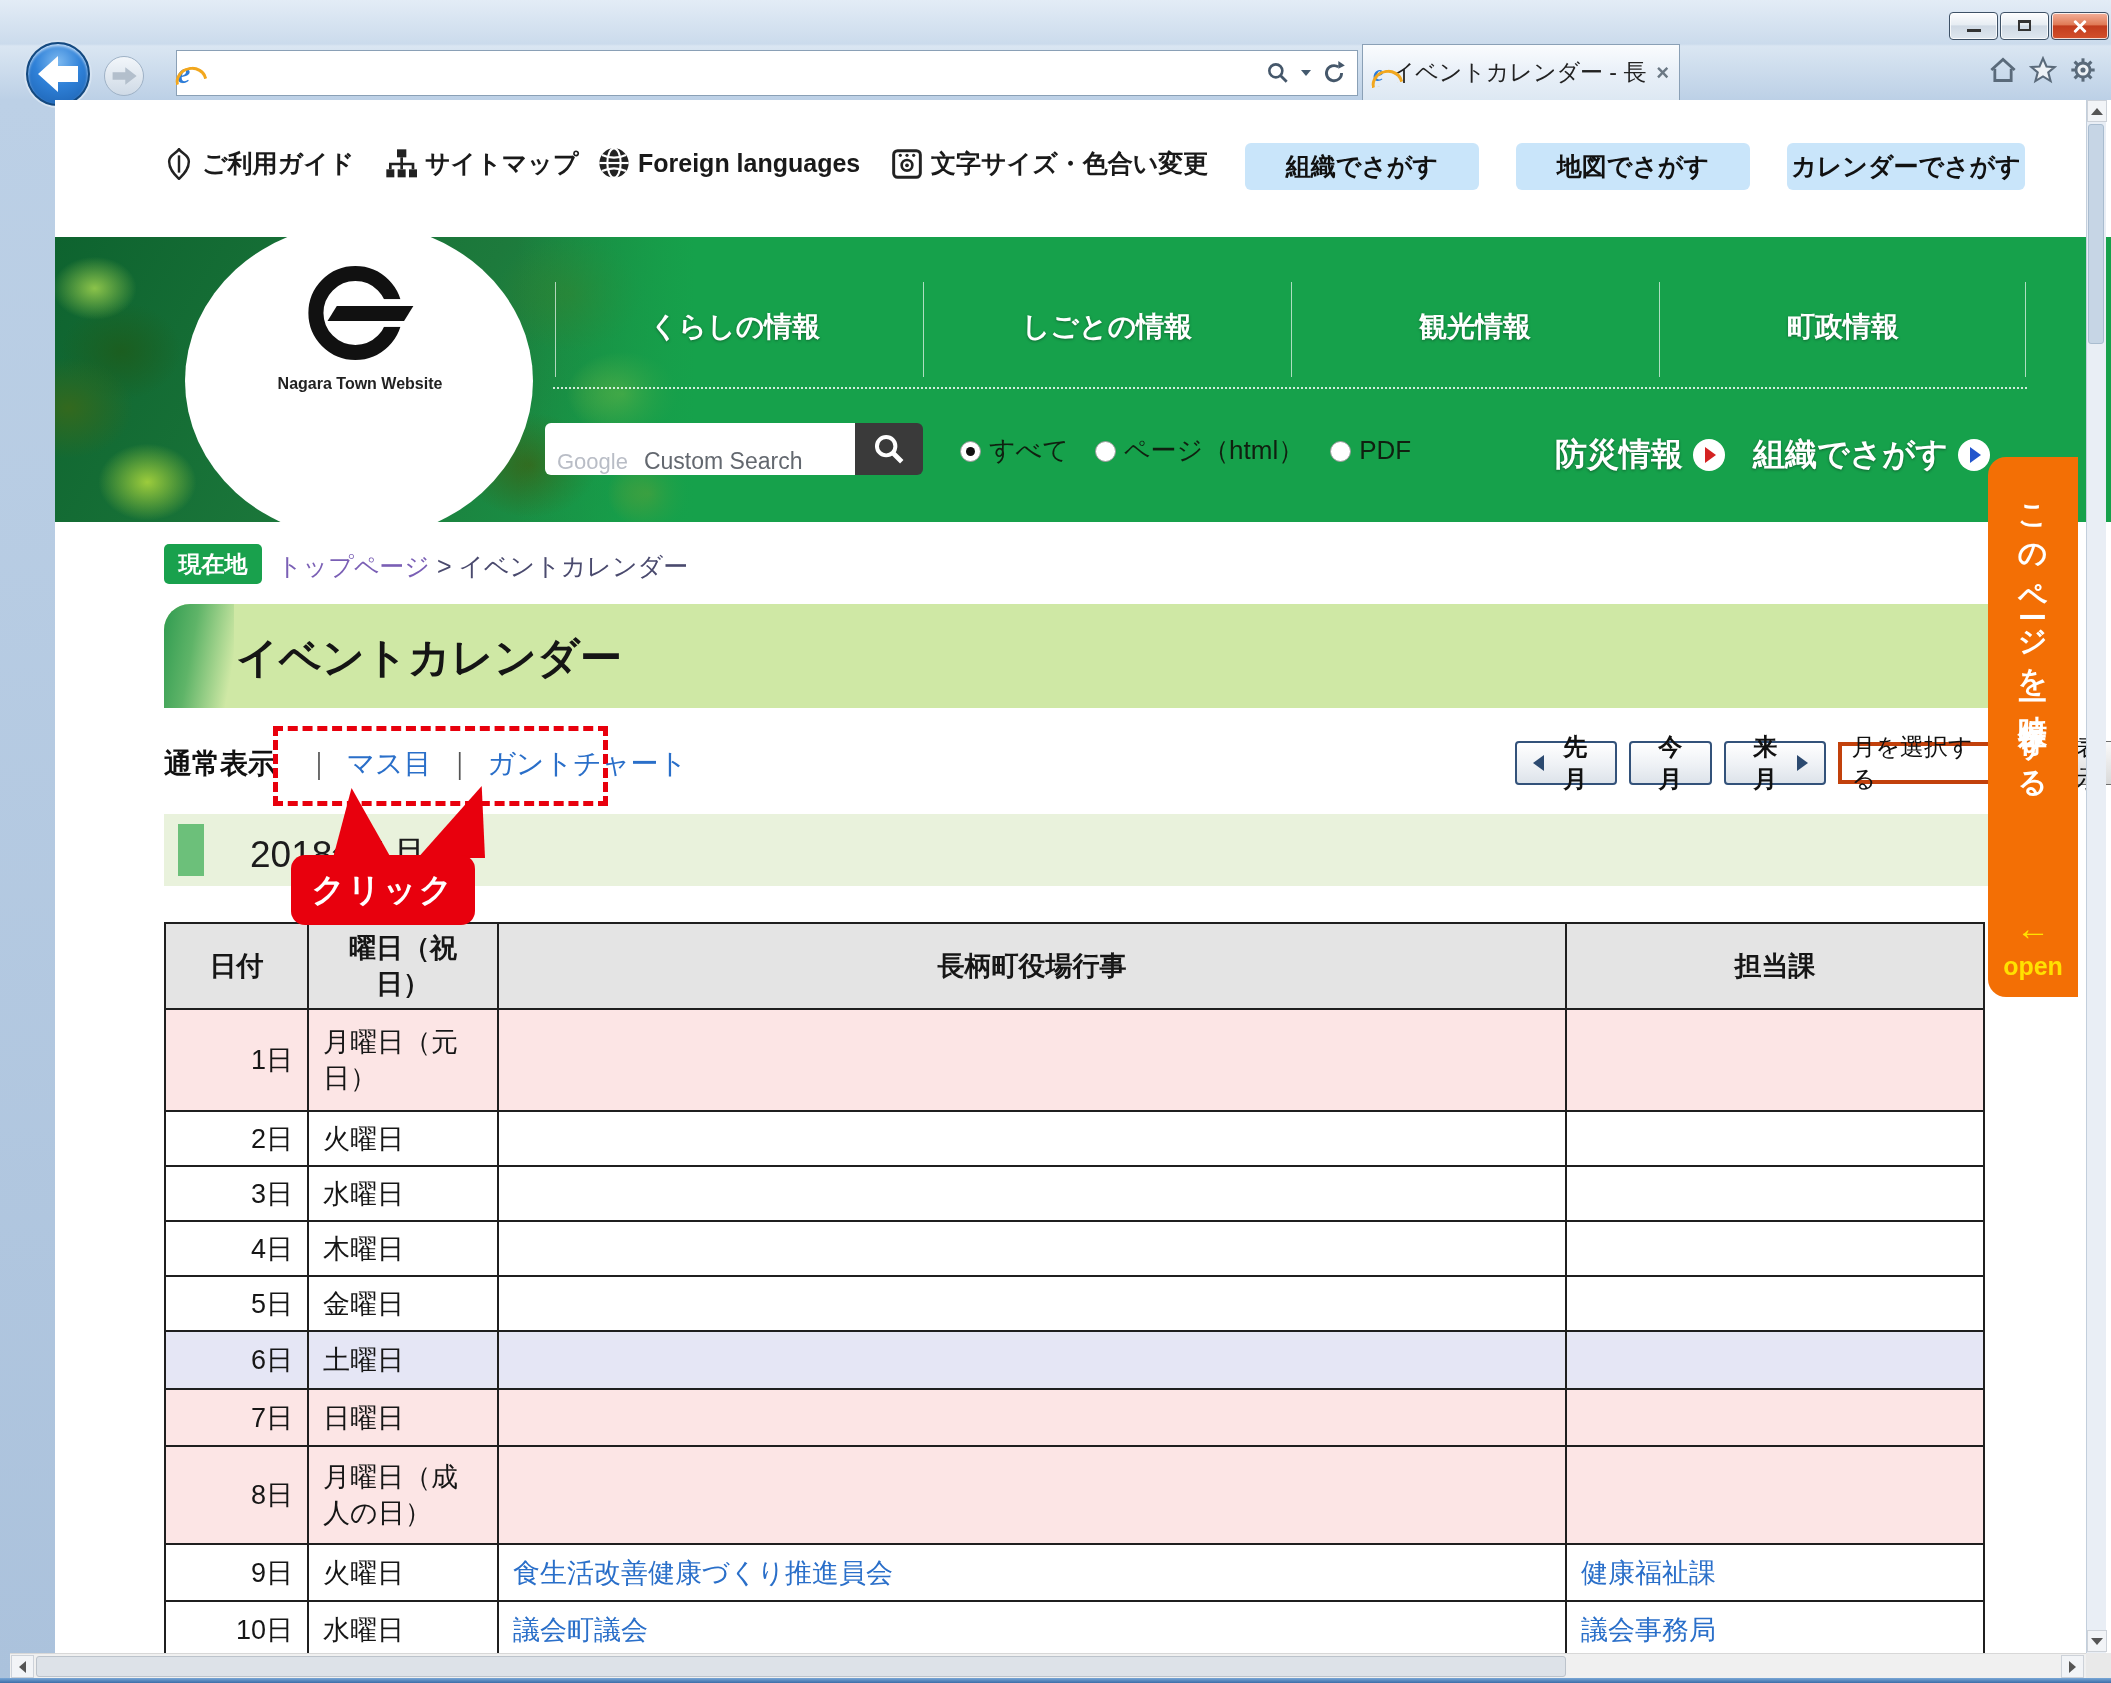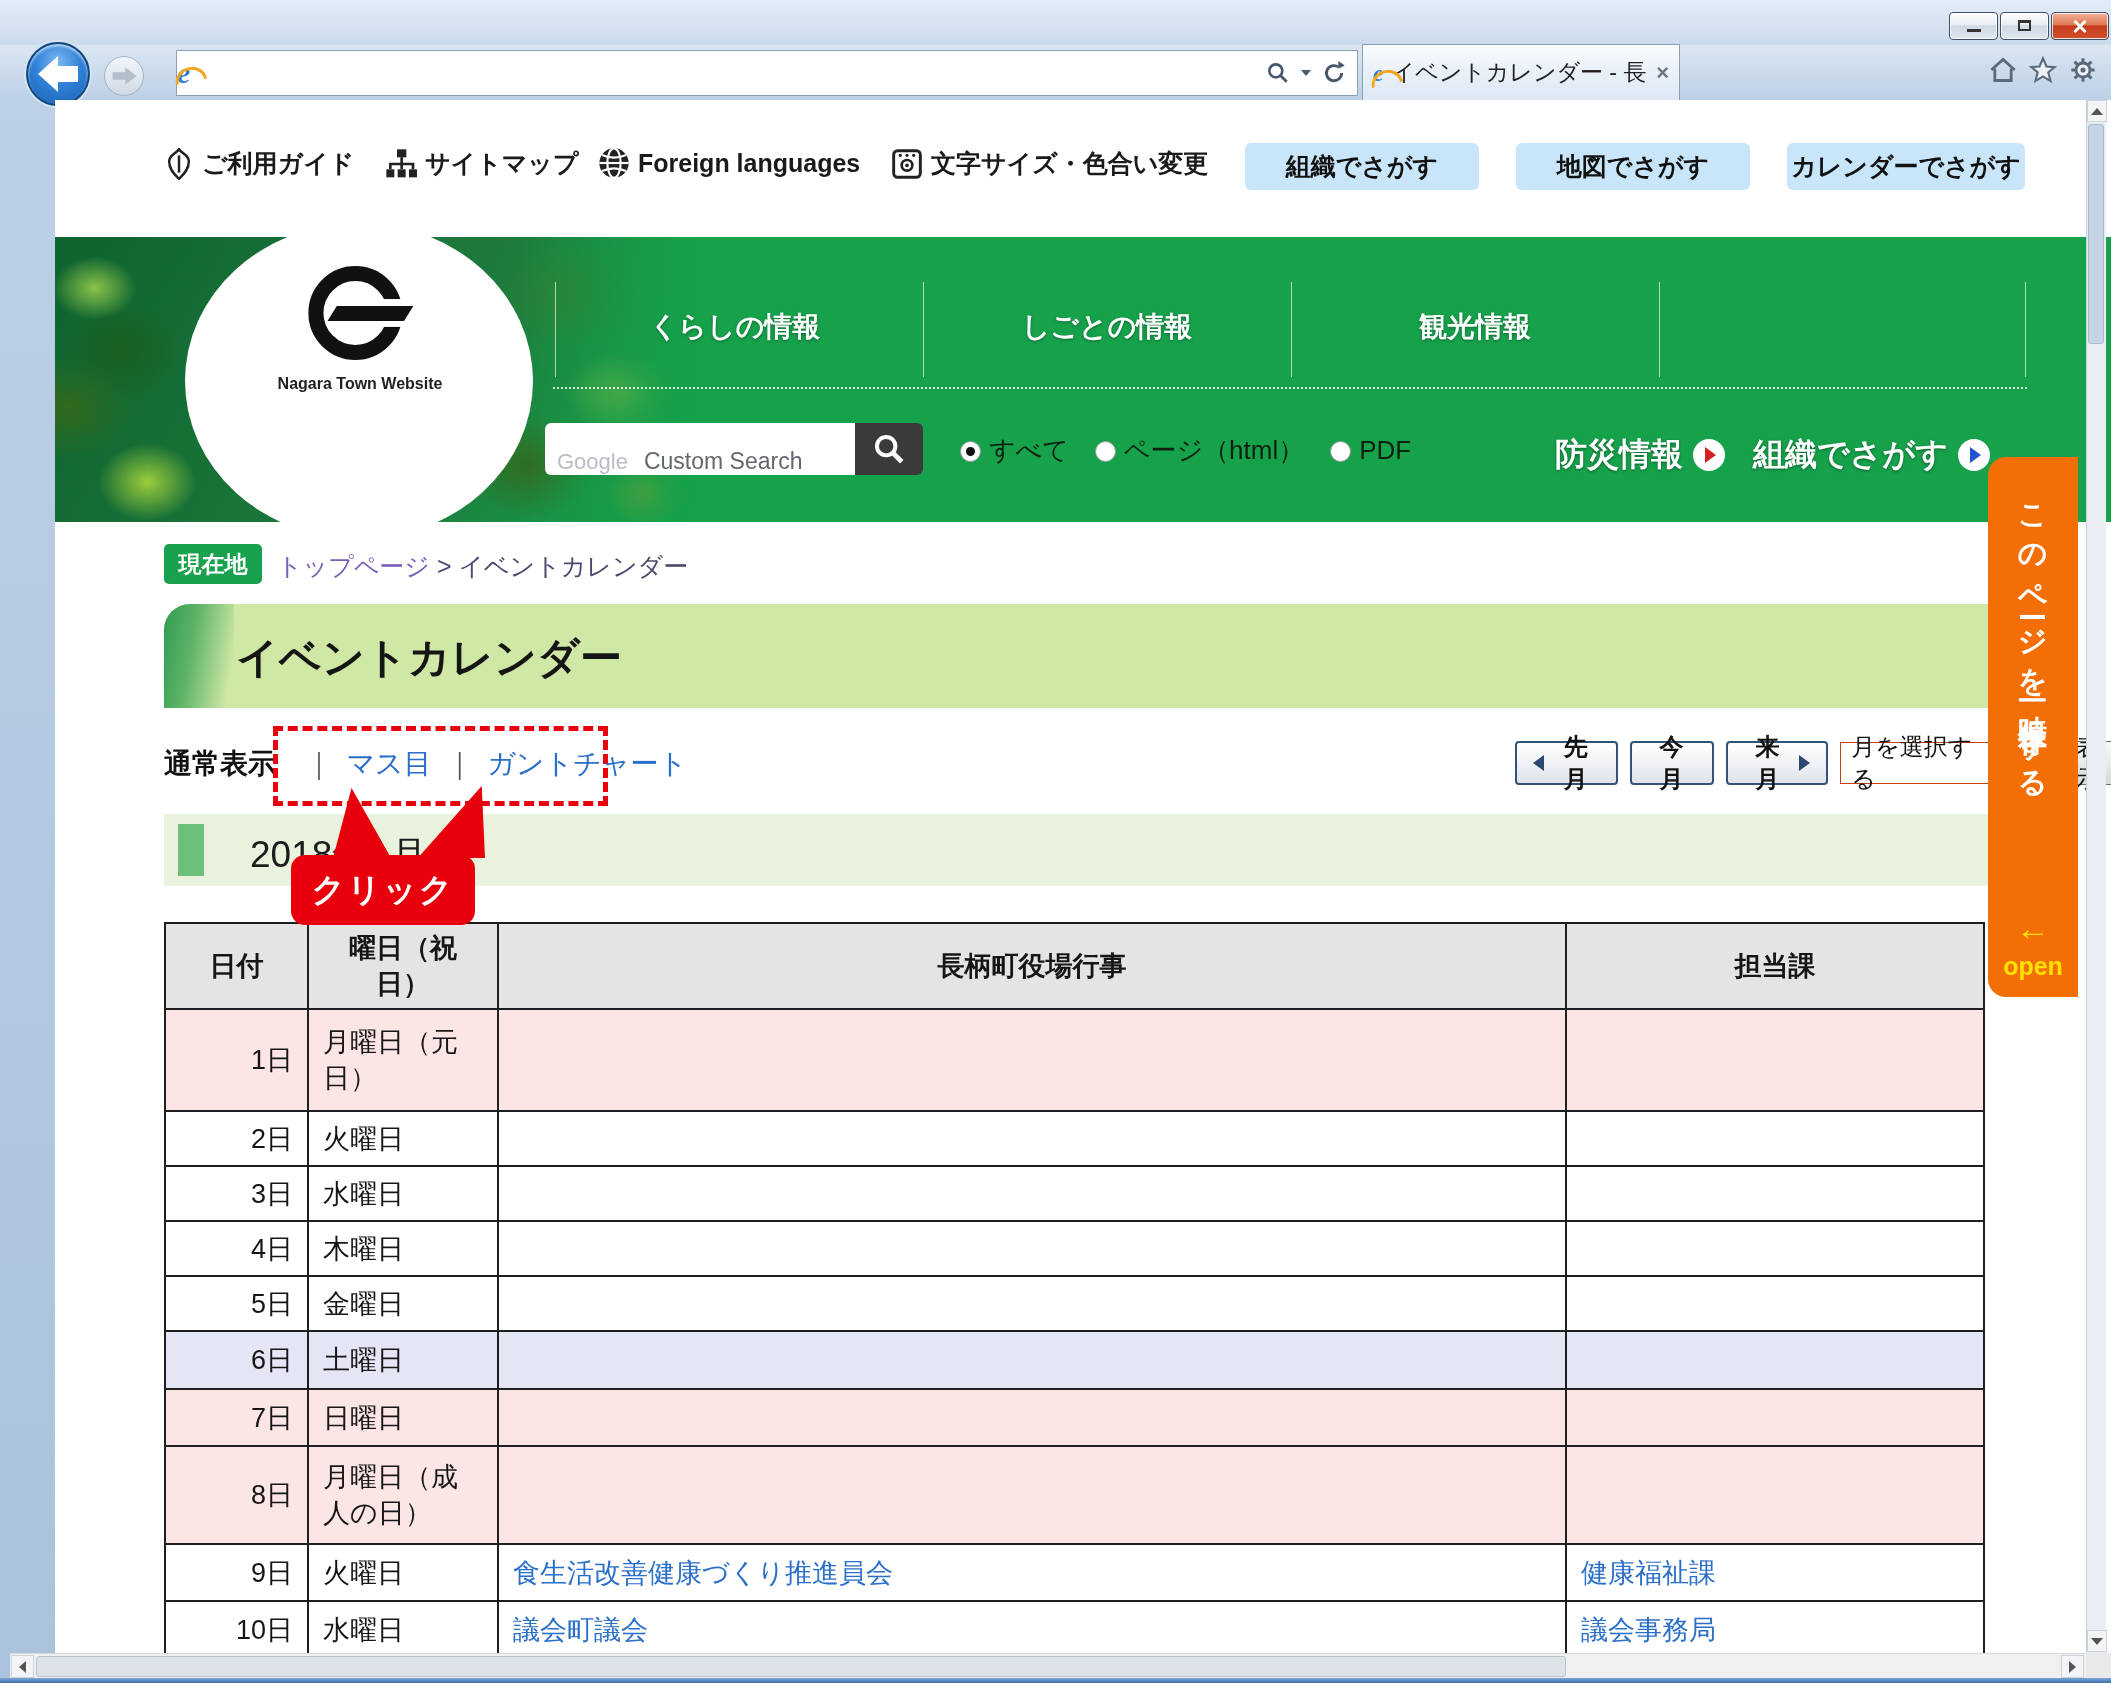--- a/index.html
+++ b/index.html
@@ -86,21 +86,21 @@
   
   .view-current{position:absolute;left:109px;top:645px;font-size:28px;font-weight:bold;color:#111;}
   .dashed-box{position:absolute;left:218px;top:626px;width:335px;height:80px;border:5px dashed #e8000d;}
   .view-links{position:absolute;left:236px;top:645px;font-size:28px;white-space:nowrap;}
   .view-links .sep{color:#555;margin:0 14px;}
   .view-links a{color:#2a6fc9;text-decoration:none;cursor:pointer;}
   .month-nav{position:absolute;left:1460px;top:641px;display:flex;gap:12px;align-items:center;}
   .mn-btn{height:44px;padding:0 16px;background:linear-gradient(180deg,#fff 0,#eef1f5 55%,#dde3ea 100%);border:2px solid #33527a;border-radius:4px;font-size:24px;font-weight:bold;color:#111;display:flex;align-items:center;gap:8px;cursor:pointer;}
   .tri-l{width:0;height:0;border-top:8px solid transparent;border-bottom:8px solid transparent;border-right:11px solid #2c4a70;}
   .tri-r{width:0;height:0;border-top:8px solid transparent;border-bottom:8px solid transparent;border-left:11px solid #2c4a70;}
-  .mn-select{height:42px;padding:0 10px;background:#fff;border:1px solid #c2410c;font-size:24px;color:#111;display:flex;align-items:center;gap:14px;cursor:pointer;}
+  .mn-select{height:42px;padding:0 10px;background:#fff;border:4px solid #c2410c;font-size:24px;color:#111;display:flex;align-items:center;gap:14px;cursor:pointer;}
   .chev{width:12px;height:12px;border-right:3px solid #222;border-bottom:3px solid #222;transform:rotate(45deg);margin-top:-6px;}
   .mn-show{height:44px;padding:0 18px;background:linear-gradient(180deg,#fafafa,#d9d9d9);border:1px solid #6f6f6f;border-radius:3px;font-size:24px;color:#111;display:flex;align-items:center;cursor:pointer;}
 
   
   .month-banner{position:absolute;left:109px;top:714px;width:1833px;height:72px;background:#e9f2dc;}
   .month-banner .bar{position:absolute;left:14px;top:10px;width:26px;height:52px;background:#6cc07a;}
   .month-heading{position:absolute;left:86px;top:16px;font-size:37px;color:#1c1c1c;}
 
   
   .callout-tail{position:absolute;background:#e8000d;z-index:6;}
@@ -256,20 +256,21 @@
         <circle cx="46" cy="50" r="34" fill="none" stroke="#111" stroke-width="13"></circle>
         <rect x="38" y="38" width="62" height="24" fill="#fff"></rect>
         <path d="M30 44 L96 44 L88 57 L22 57 Z" fill="#111"></path>
       </svg>
       <div class="logo-sub">Nagara Town Website</div>
     </div>
 
     <div class="main-nav-item" style="left:872px;">しごとの情報</div>
     <div class="main-nav-item" style="left:500px;">くらしの情報</div>
     <div class="main-nav-item" style="left:1240px;">観光情報</div>
+    <div class="main-nav-item" style="left:1608px;">町政情報</div>
     <div class="nav-sep" style="left:500px;"></div>
     <div class="nav-sep" style="left:868px;"></div>
     <div class="nav-sep" style="left:1236px;"></div>
     <div class="nav-sep" style="left:1604px;"></div>
     <div class="nav-sep" style="left:1970px;"></div>
     <div class="dotted-line"></div>
 
     <div class="search-box">
       <span class="search-brand">Google</span>
       <span class="search-ph">Custom Search</span>

